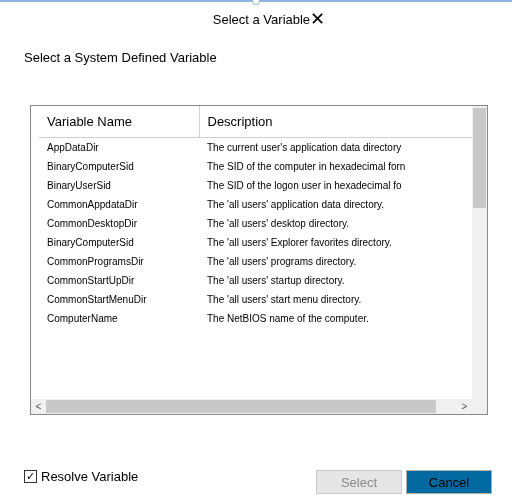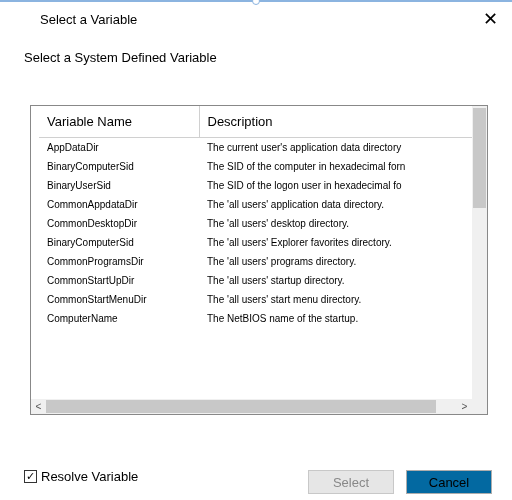--- a/index.html
+++ b/index.html
@@ -27,21 +27,21 @@
       transform: translateX(-50%);
       width: 8px;
       height: 8px;
       border-radius: 50%;
       background: #fff;
       border: 1px solid #8bb4e0;
     }
     .header {
       display: flex;
       align-items: center;
-      justify-content: space-between;
+      justify-content: center;
       padding: 8px 10px 4px 40px;
     }
     .title { font-size: 13px; }
     .close-icon { font-size: 18px; line-height: 1; padding-right: 4px; cursor: default; }
     .subtitle { padding: 18px 0 0 24px; font-size: 13px; }
     .table-wrap {
       margin: 40px 24px 0 30px;
       border: 1px solid #888;
       position: relative;
       height: 310px;
@@ -137,21 +137,21 @@
     }
     .checkbox-box {
       width: 13px; height: 13px;
       border: 1px solid #333;
       display: inline-flex;
       align-items: center;
       justify-content: center;
       font-size: 11px;
       line-height: 1;
     }
-    .buttons { display: flex; gap: 12px; margin-top: 11px; }
+    .buttons { display: flex; gap: 4px; margin-top: 11px; }
     .btn {
       width: 86px;
       height: 24px;
       border: 1px solid #adadad;
       background: #0369a1;
       font-size: 13px;
       display: inline-flex;
       align-items: center;
       justify-content: center;
     }
@@ -220,21 +220,21 @@
           <tr>
             <td>CommonStartUpDir</td>
             <td>The 'all users' startup directory.</td>
           </tr>
           <tr>
             <td>CommonStartMenuDir</td>
             <td>The 'all users' start menu directory.</td>
           </tr>
           <tr>
             <td>ComputerName</td>
-            <td>The NetBIOS name of the startup.</td>
+            <td>The NetBIOS name of the computer.</td>
           </tr>
         </tbody>
     </table>
   </div>
   <div class="vscroll">
     <div class="vscroll-thumb"></div>
   </div>
   <div class="hscroll">
     <div class="hscroll-arrow">&lt;</div>
     <div class="hscroll-track">

